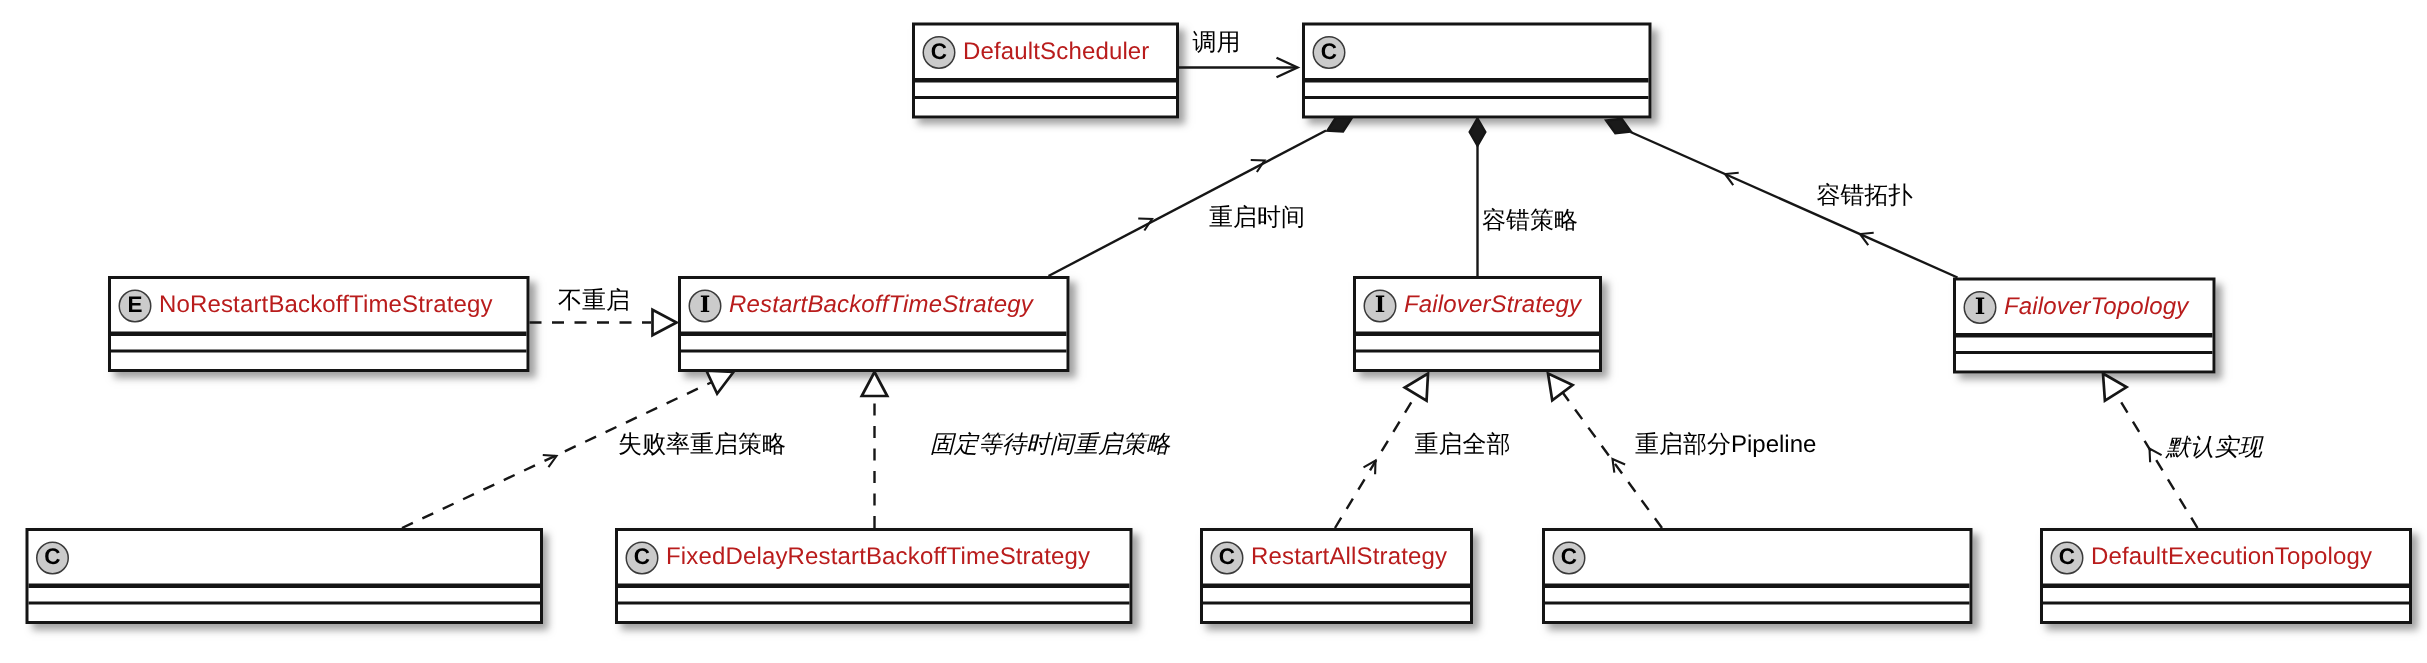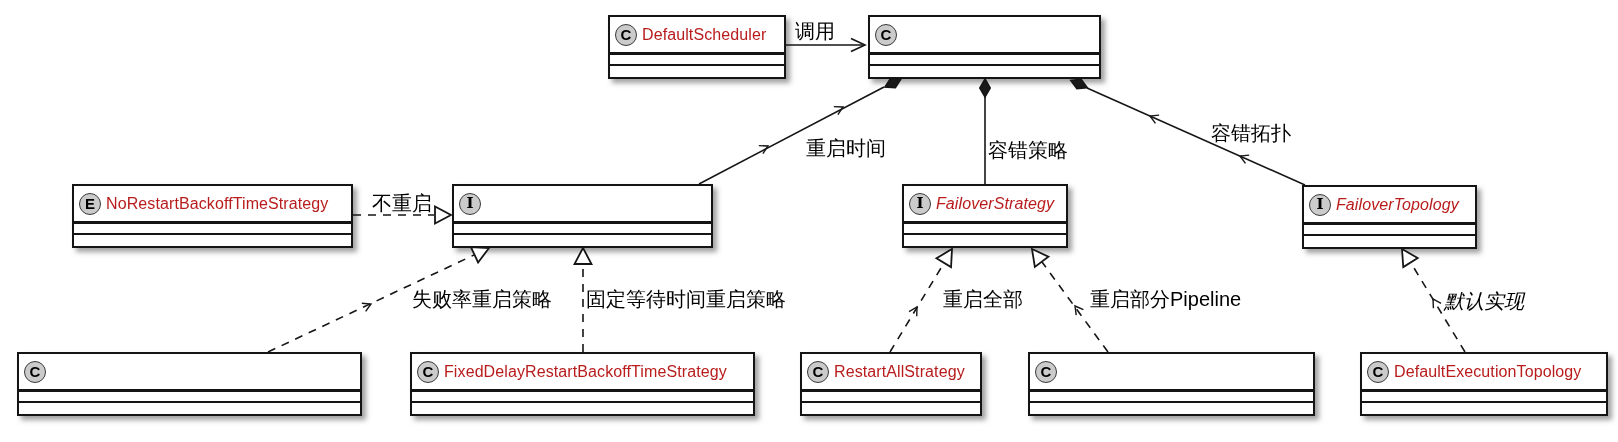--- a/index.html
+++ b/index.html
@@ -11,21 +11,21 @@
   .uml-title{flex:1;display:flex;align-items:center;gap:5px;padding:0 6px 0 5px;overflow:hidden;}
   .ster{width:22px;height:22px;min-width:22px;border-radius:50%;background:#cbcbcb;
        border:1.6px solid #3a3a3a;display:flex;align-items:center;justify-content:center;
        font-weight:bold;font-size:15px;color:#000;box-sizing:border-box;line-height:1;}
   .ster.serif{font-family:"DejaVu Serif",serif;}
   .cname{font-size:16px;color:#b91c1c;white-space:nowrap;letter-spacing:0.1px;}
   .ital .cname{font-style:italic;}
   .comp1{height:9px;border-top:3.5px solid #141414;}
   .comp2{height:11px;border-top:2px solid #141414;}
   #edges{position:absolute;left:0;top:0;z-index:3;pointer-events:none;}
-  .elabel{position:absolute;font-size:20px;color:#000;white-space:nowrap;z-index:4;}
+  .elabel{position:absolute;font-size:16px;color:#000;white-space:nowrap;z-index:4;}
 </style>
 </head>
 <body>
 
 <svg id="edges" width="1618" height="442" viewBox="0 0 1618 442">
 
   <g stroke="#161616" stroke-width="1.6" fill="none">
     <line x1="786" y1="45" x2="864" y2="45"></line>
     <polyline points="851,38.5 865,45 851,51.5"></polyline>
   </g>
@@ -106,20 +106,21 @@
     <span class="ster">E</span>
     <span class="cname">NoRestartBackoffTimeStrategy</span>
   </div>
   <div class="comp1"></div>
   <div class="comp2"></div>
 </div>
 
 <div class="uml-class ital" style="left:452px;top:184px;width:261px;">
   <div class="uml-title">
     <span class="ster serif">I</span>
+    <span class="cname">RestartBackoffTimeStrategy</span>
   </div>
   <div class="comp1"></div>
   <div class="comp2"></div>
 </div>
 
 <div class="uml-class ital" style="left:902px;top:184px;width:166px;">
   <div class="uml-title">
     <span class="ster serif">I</span>
     <span class="cname">FailoverStrategy</span>
   </div>
@@ -178,16 +179,16 @@
   <div class="comp1"></div>
   <div class="comp2"></div>
 </div>
 
 <div class="elabel" style="left:795px;top:18px;">调用</div>
 <div class="elabel" style="left:806px;top:135px;">重启时间</div>
 <div class="elabel" style="left:988px;top:137px;">容错策略</div>
 <div class="elabel" style="left:1211px;top:120px;">容错拓扑</div>
 <div class="elabel" style="left:372px;top:190px;">不重启</div>
 <div class="elabel" style="left:412px;top:286px;">失败率重启策略</div>
-<div class="elabel" style="left:586px;top:286px;">固定等待时间重启策略</div>
+<div class="elabel" style="left:620px;top:286px;font-style:italic;">固定等待时间重启策略</div>
 <div class="elabel" style="left:943px;top:286px;">重启全部</div>
 <div class="elabel" style="left:1090px;top:286px;">重启部分Pipeline</div>
 <div class="elabel" style="left:1444px;top:288px;font-style:italic;">默认实现</div>
 
 </body></html>

